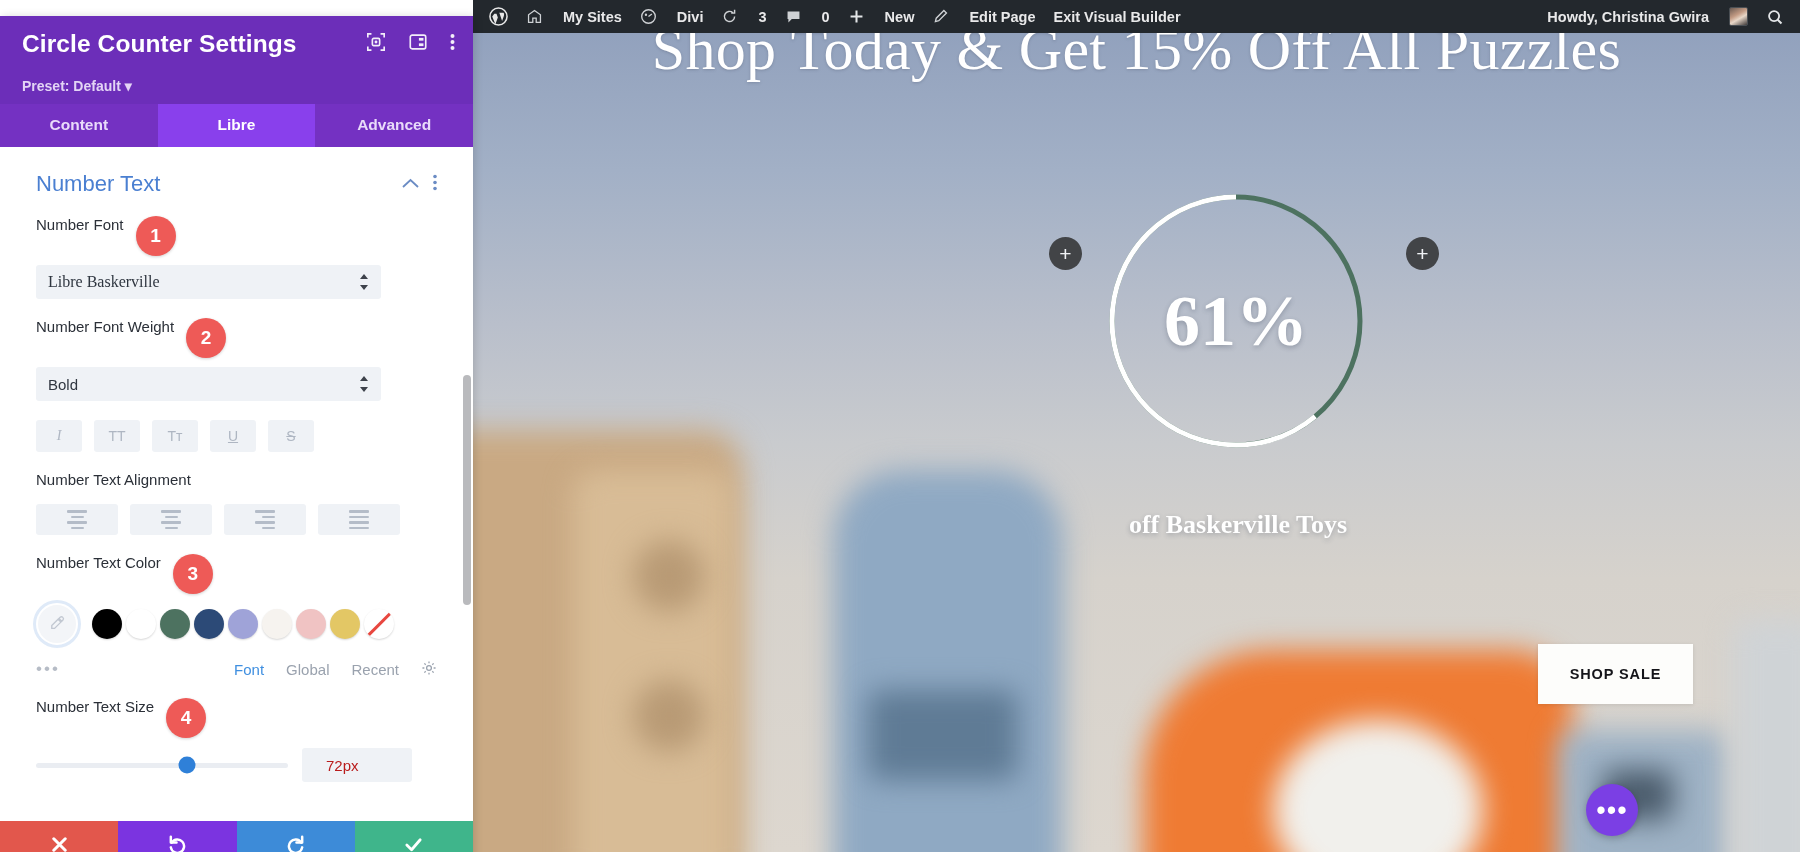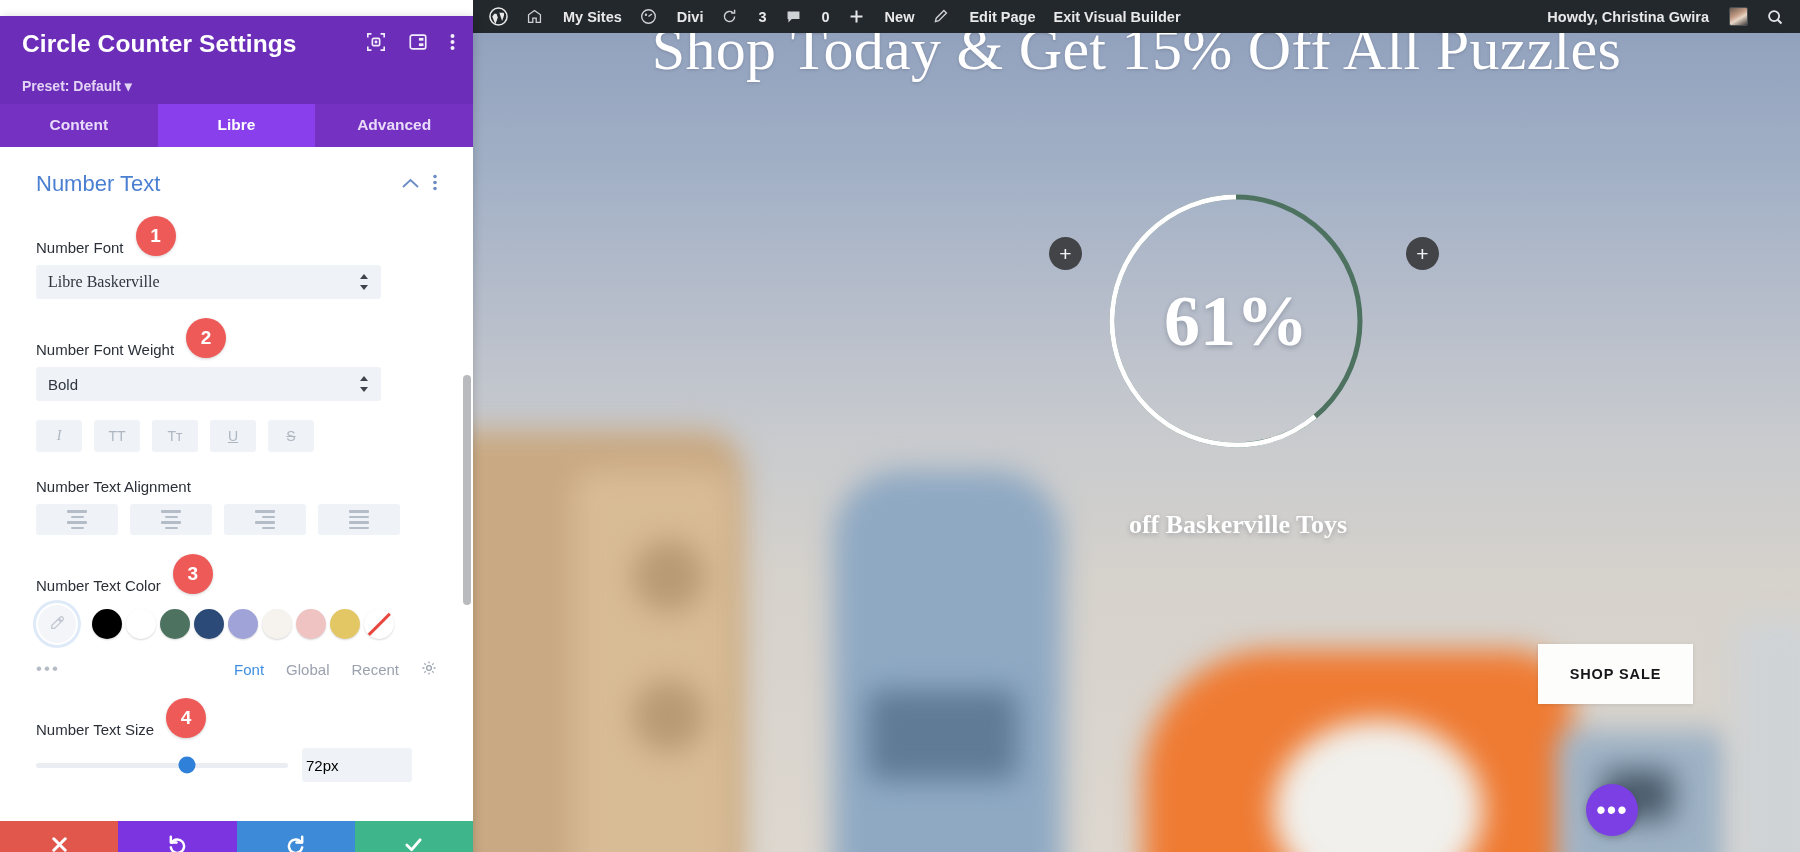--- a/index.html
+++ b/index.html
@@ -129,21 +129,21 @@
   }
 
   .section-title {
     display: flex; align-items: center; margin-top: 24px; margin-bottom: 4px;
   }
   .section-title h2 { color: #4a7fd1; font-size: 22px; font-weight: normal; flex: 1; }
   .sec-ico { color: #6b8cc4; font-size: 16px; margin-left: 14px; cursor: pointer; }
 
   .field { margin-top: 19px; }
   .flabel {
-    display: flex; align-items: flex-end; gap: 10px;
+    display: flex; align-items: flex-start; gap: 10px;
     font-size: 15px; color: #2b3038; font-weight: normal;
     margin-bottom: 9px; min-height: 24px;
   }
   .badge {
     width: 40px; height: 40px; border-radius: 50%;
     background: #ee5a57; color: #fff; font-size: 19px; font-weight: bold;
     display: flex; align-items: center; justify-content: center;
     box-shadow: 0 1px 3px rgba(0,0,0,.18);
     margin-left: 2px;
   }
@@ -208,22 +208,22 @@
 
   .slider-row { display: flex; align-items: center; margin-top: 10px; }
   .slider { position: relative; width: 252px; height: 30px; display:flex; align-items:center; }
   .slider .track { width: 100%; height: 5px; background: #eaedf2; border-radius: 3px; }
   .slider .knob {
     position: absolute; left: 150px; top: 50%; transform: translate(-50%,-50%);
     width: 17px; height: 17px; border-radius: 50%; background: #2f80d8;
   }
   .size-box {
     margin-left: 14px; width: 110px; height: 34px; background: #eff2f6;
-    border-radius: 3px; display: flex; align-items: center; padding: 0 4px;
-    font-size: 15px; color: #000000;
+    border-radius: 3px; display: flex; align-items: center; padding: 0 24px;
+    font-size: 15px; color: #b91c1c;
   }
 
   .panel-foot { display: flex; height: 47px; }
   .foot-btn {
     flex: 1; display: flex; align-items: center; justify-content: center;
     color: #fff; font-size: 19px; cursor: pointer;
   }
   .f-cancel { background: #e2574c; }
   .f-undo   { background: #7b34e0; }
   .f-redo   { background: #3d8bd8; }

